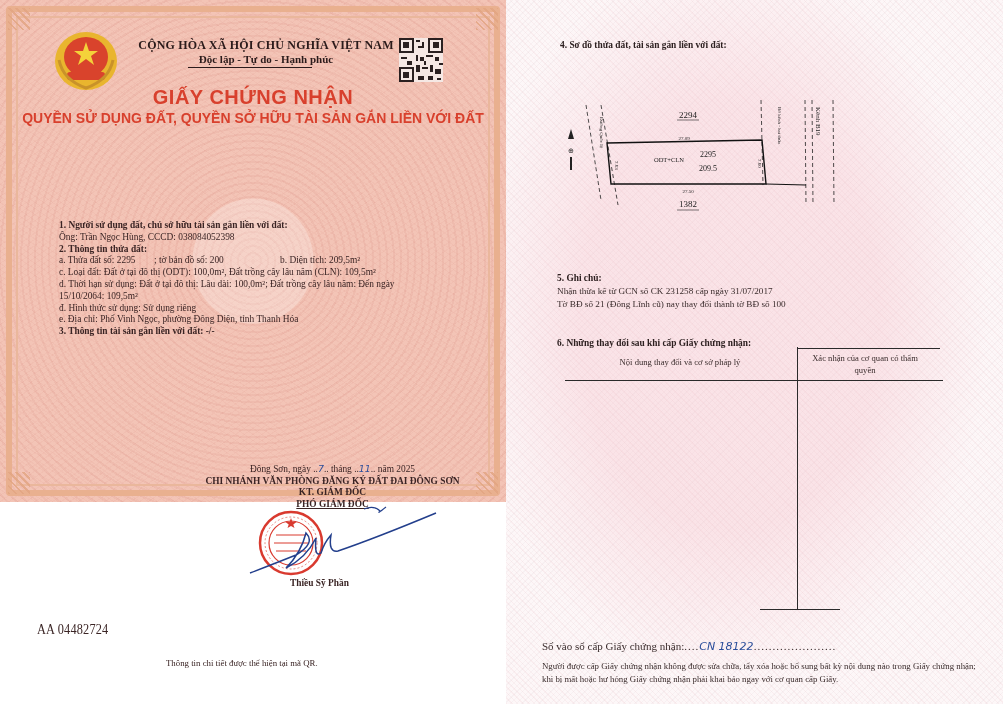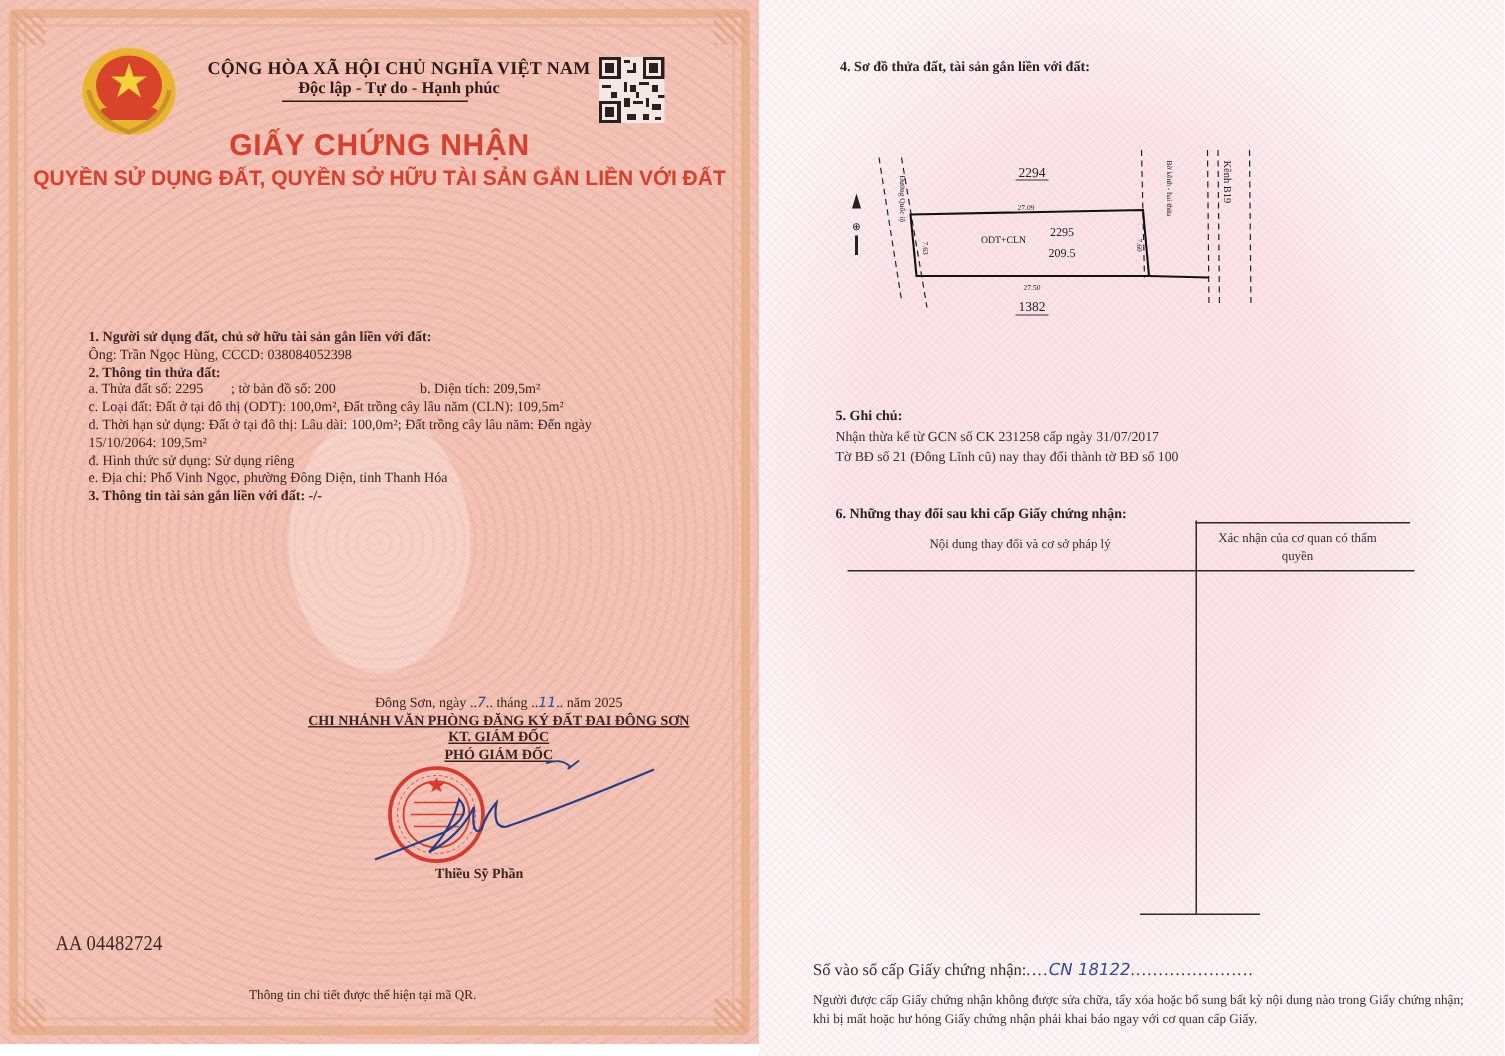--- a/index.html
+++ b/index.html
@@ -1,21 +1,21 @@
 <!DOCTYPE html>
 <html><head>
 <meta charset="utf-8">
 <style>
   * { box-sizing: border-box; margin: 0; padding: 0; }
   html, body { width: 1003px; height: 704px; overflow: hidden; background: #ffffff; }
   body { position: relative; font-family: "Liberation Serif", "DejaVu Serif", serif; color: #2a1a1a; }
 
   
   .left-page {
-    position: absolute; left: 0; top: 0; width: 506px; height: 696px;
+    position: absolute; left: 0; top: 0; width: 506px; height: 502px;
     background:
       radial-gradient(ellipse at 50% 52%, rgba(255,255,255,0.25) 0 60px, transparent 61px),
       repeating-radial-gradient(circle at 50% 52%, rgba(200,110,100,0.10) 0 2px, transparent 2px 7px),
       repeating-linear-gradient(35deg, rgba(210,120,110,0.07) 0 1px, transparent 1px 5px),
       repeating-linear-gradient(-35deg, rgba(210,120,110,0.07) 0 1px, transparent 1px 5px),
       #f3c4b6;
   }
   .left-border-outer {
     position: absolute; left: 6px; top: 6px; right: 6px; bottom: 6px;
     border: 6px solid #e9b08f; border-radius: 4px;
@@ -41,21 +41,21 @@
   .subtitle { position: absolute; left: 0; top: 110px; width: 506px; text-align: center; font-family: "Liberation Sans", "DejaVu Sans", sans-serif; font-weight: bold; font-size: 14px; color: #d8402d; }
 
   .info { position: absolute; left: 59px; top: 220px; width: 380px; font-size: 9.4px; line-height: 11.8px; color: #3a2424; }
   .info .row { white-space: nowrap; }
   .info .bold { font-weight: bold; }
   .info .lot-no { display: inline-block; width: 95px; }
   .info .map-no { display: inline-block; width: 126px; }
   .info .wrap { white-space: normal; }
 
   .signing { position: absolute; left: 190px; top: 463px; width: 285px; text-align: center; font-size: 9.4px; color: #3a2424; line-height: 11.5px; }
-  .signing .b { font-weight: bold; text-decoration: underline; }
+  .signing .b { font-weight: bold; }
   .signing .date-fill { font-style: italic; color: #2a4d9a; font-family: "DejaVu Sans", sans-serif; }
   .underline { text-decoration: underline; }
 
   .seal { position: absolute; left: 258px; top: 510px; width: 66px; height: 66px; }
   .signature { position: absolute; left: 246px; top: 503px; width: 196px; height: 80px; }
   .signer { position: absolute; left: 290px; top: 578px; font-size: 9.4px; font-weight: bold; color: #3a2424; }
 
   .serial { position: absolute; left: 37px; top: 622px; font-size: 14px; color: #3a2424; letter-spacing: .2px; transform: scaleX(.88); transform-origin: left; }
   .qr-note { position: absolute; left: 166px; top: 658px; font-size: 8.8px; color: #3a2424; }
 

